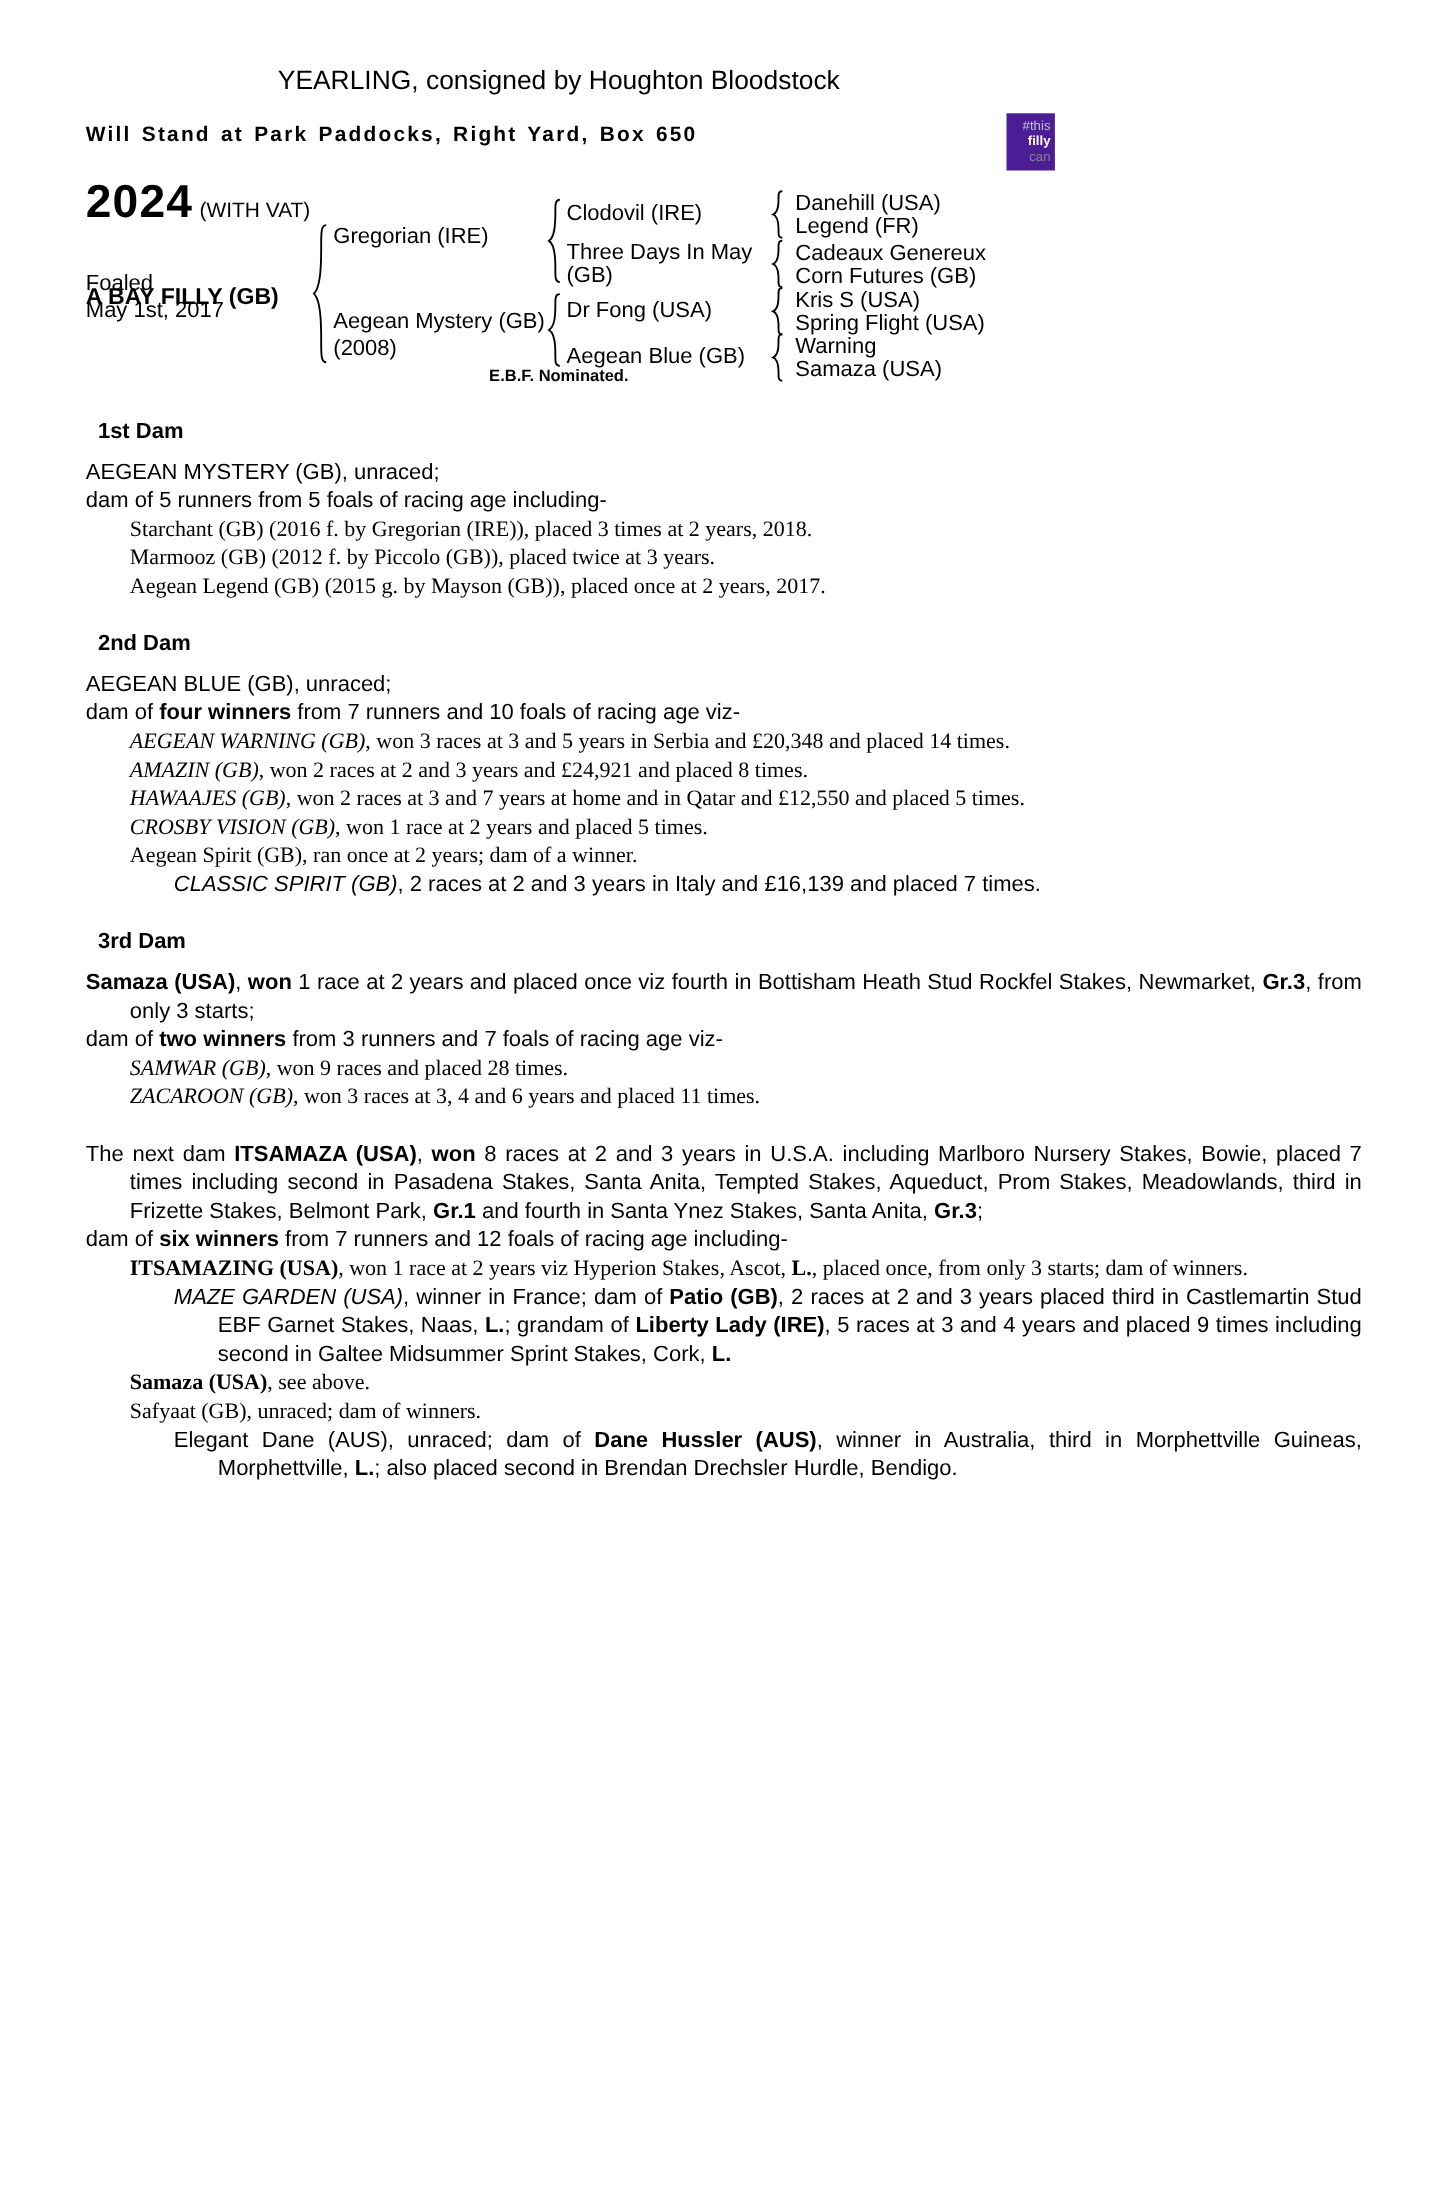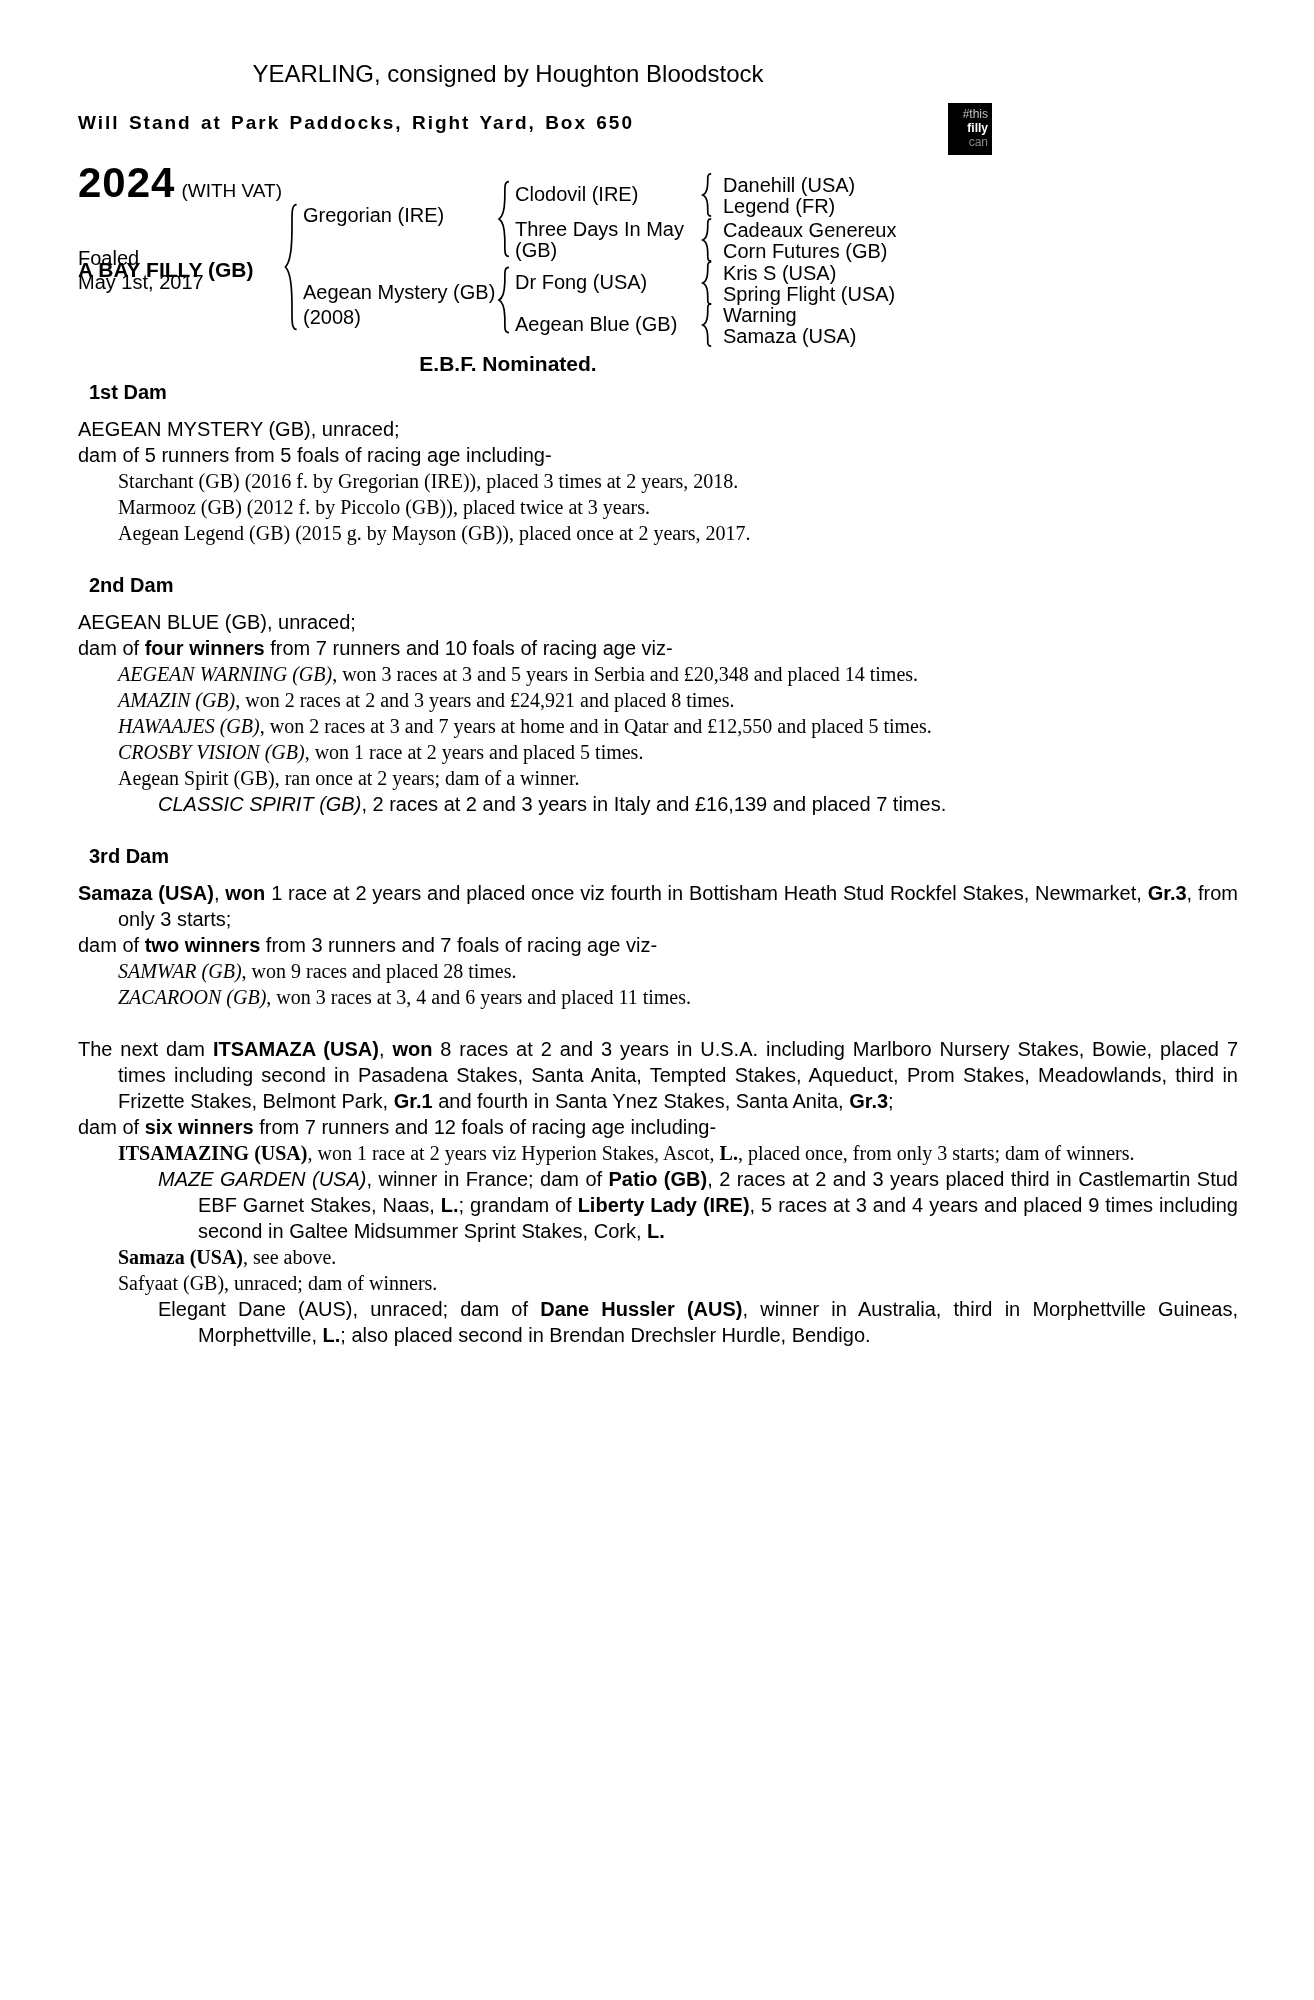--- a/index.html
+++ b/index.html
@@ -16,43 +16,43 @@
   .page-title {
     position: absolute; left: 78px; top: 60px; width: 860px;
     text-align: center; font-size: 24px;
   }
   .stand-line {
     position: absolute; left: 78px; top: 112px;
     font-weight: bold; font-size: 19px; letter-spacing: 2px; word-spacing: 2px;
   }
   .badge {
     position: absolute; left: 915px; top: 103px; width: 44px; height: 52px;
-    background: #000000; box-sizing: border-box; padding: 4px 4px 2px 4px;
-    font-size: 12px; line-height: 14px; text-align: right; overflow: hidden; margin-left: 33px;
+    background: #4c1d95; box-sizing: border-box; padding: 4px 4px 2px 4px;
+    font-size: 12px; line-height: 14px; text-align: right; overflow: hidden;
   }
   .badge .b1 { color: #c2c2c2; display: block; }
   .badge .b2 { color: #ffffff; font-weight: bold; display: block; }
   .badge .b3 { color: #8a8a8a; display: block; }
 
   .pedigree {
     position: absolute; left: 78px; top: 172px; width: 1160px; height: 175px;
     font-size: 20px; line-height: 21px;
   }
   .ped-abs { position: absolute; white-space: nowrap; }
   .ped-wrap { position: absolute; white-space: normal; }
   .lot-row { position: absolute; left: 0; top: 0; white-space: nowrap; }
   .lot-number { font-size: 42px; font-weight: bold; letter-spacing: 1px; }
   .vat { font-size: 19px; margin-left: 6px; }
   .filly-desc { font-weight: bold; font-size: 21px; }
   .brace { position: absolute; overflow: visible; }
   .brace path { fill: none; stroke: #000; stroke-width: 1.7; vector-effect: non-scaling-stroke; }
 
   .ebf {
     position: absolute; left: 78px; top: 333px; width: 860px;
-    text-align: center; font-weight: bold; font-size: 21px; margin-top: 19px;
+    text-align: center; font-weight: bold; font-size: 15px;
   }
 
   .catalogue-text {
     position: absolute; left: 78px; top: 368px; width: 1160px;
     line-height: 26px;
   }
   .sec { margin-top: 26px; }
   .sec:first-child { margin-top: 0; }
   .sec-heading { font-size: 20px; font-weight: bold; margin: 11px; }
   .para { margin: 0; }

